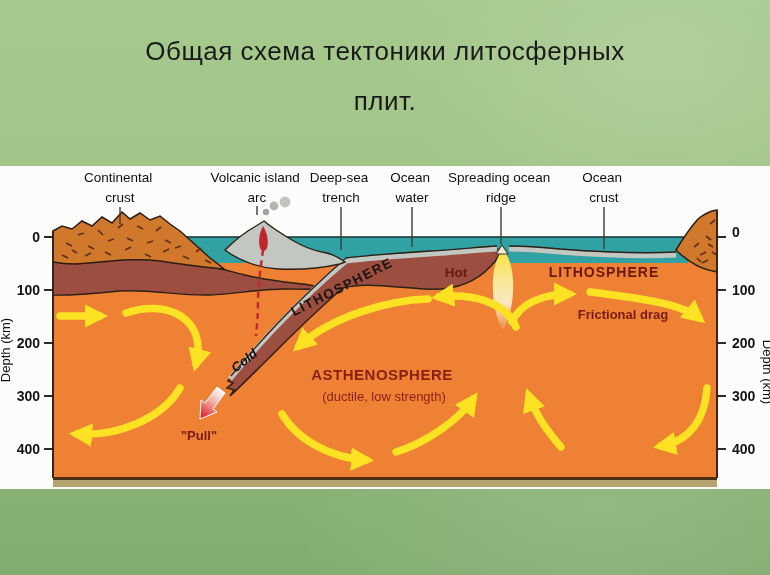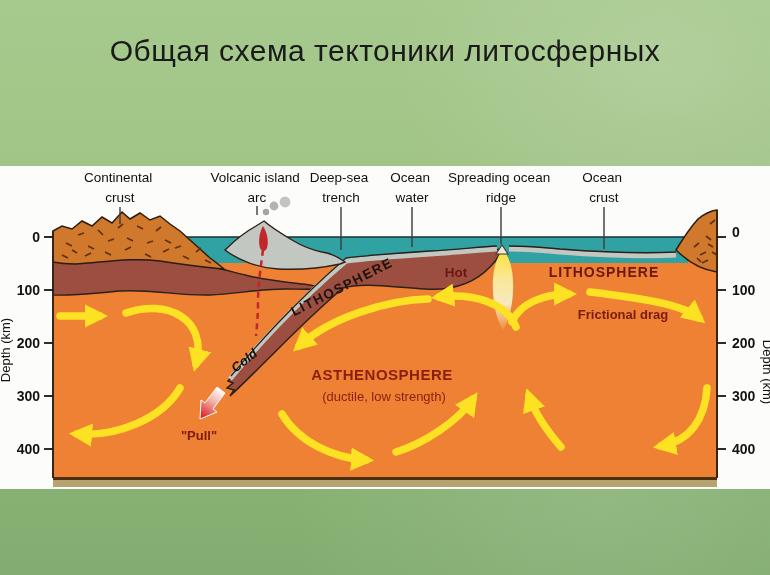--- a/index.html
+++ b/index.html
@@ -6,41 +6,42 @@
   #stage{
     position:relative;width:770px;height:575px;overflow:hidden;
     font-family:"Liberation Sans",sans-serif;
     background:
       radial-gradient(ellipse 420px 300px at 86% 12%, rgba(255,255,255,.14), transparent 65%),
       radial-gradient(ellipse 520px 360px at 78% 88%, rgba(255,255,255,.10), transparent 60%),
       linear-gradient(180deg,#a6c98d 0%,#a1c487 30%,#90ba7b 55%,#83ad70 100%);
   }
   #title{
     position:absolute;top:0;left:0;width:770px;padding-top:26px;
-    text-align:center;color:#1a1a1a;font-size:30px;line-height:50px;
+    text-align:center;color:#1a1a1a;font-size:26px;line-height:50px;
     letter-spacing:.5px;
   }
   #panel{
     position:absolute;top:166px;left:0;width:770px;height:323px;
     background:#fcfcfa;
   }
   #diagram{position:absolute;top:0;left:0;}
   text{fill:#111;}
   .slabel{font-size:13.5px;fill:#101010;}
   .tick-label{font-size:14px;font-weight:600;fill:#121212;}
   .axis-title{font-size:13px;fill:#121212;}
   .red-label{fill:#7a1b12;font-weight:600;}
 </style>
 </head>
 <body>
 
 <div id="stage">
 
   <div id="title">
     <div>Общая схема тектоники литосферных</div>
+    <div>плит.</div>
   </div>
 
   <div id="panel"></div>
 
   <svg id="diagram" width="770" height="575" viewBox="0 0 770 575">
     <defs>
       <marker id="ah" viewBox="0 0 10 10" refX="6.5" refY="5" markerWidth="3.1" markerHeight="3.1" orient="auto-start-reverse">
         <path d="M0,0 L10,5 L0,10 z" fill="#fde224"></path>
       </marker>
       <linearGradient id="plumeGrad" gradientUnits="userSpaceOnUse" x1="503" y1="248" x2="503" y2="334">

